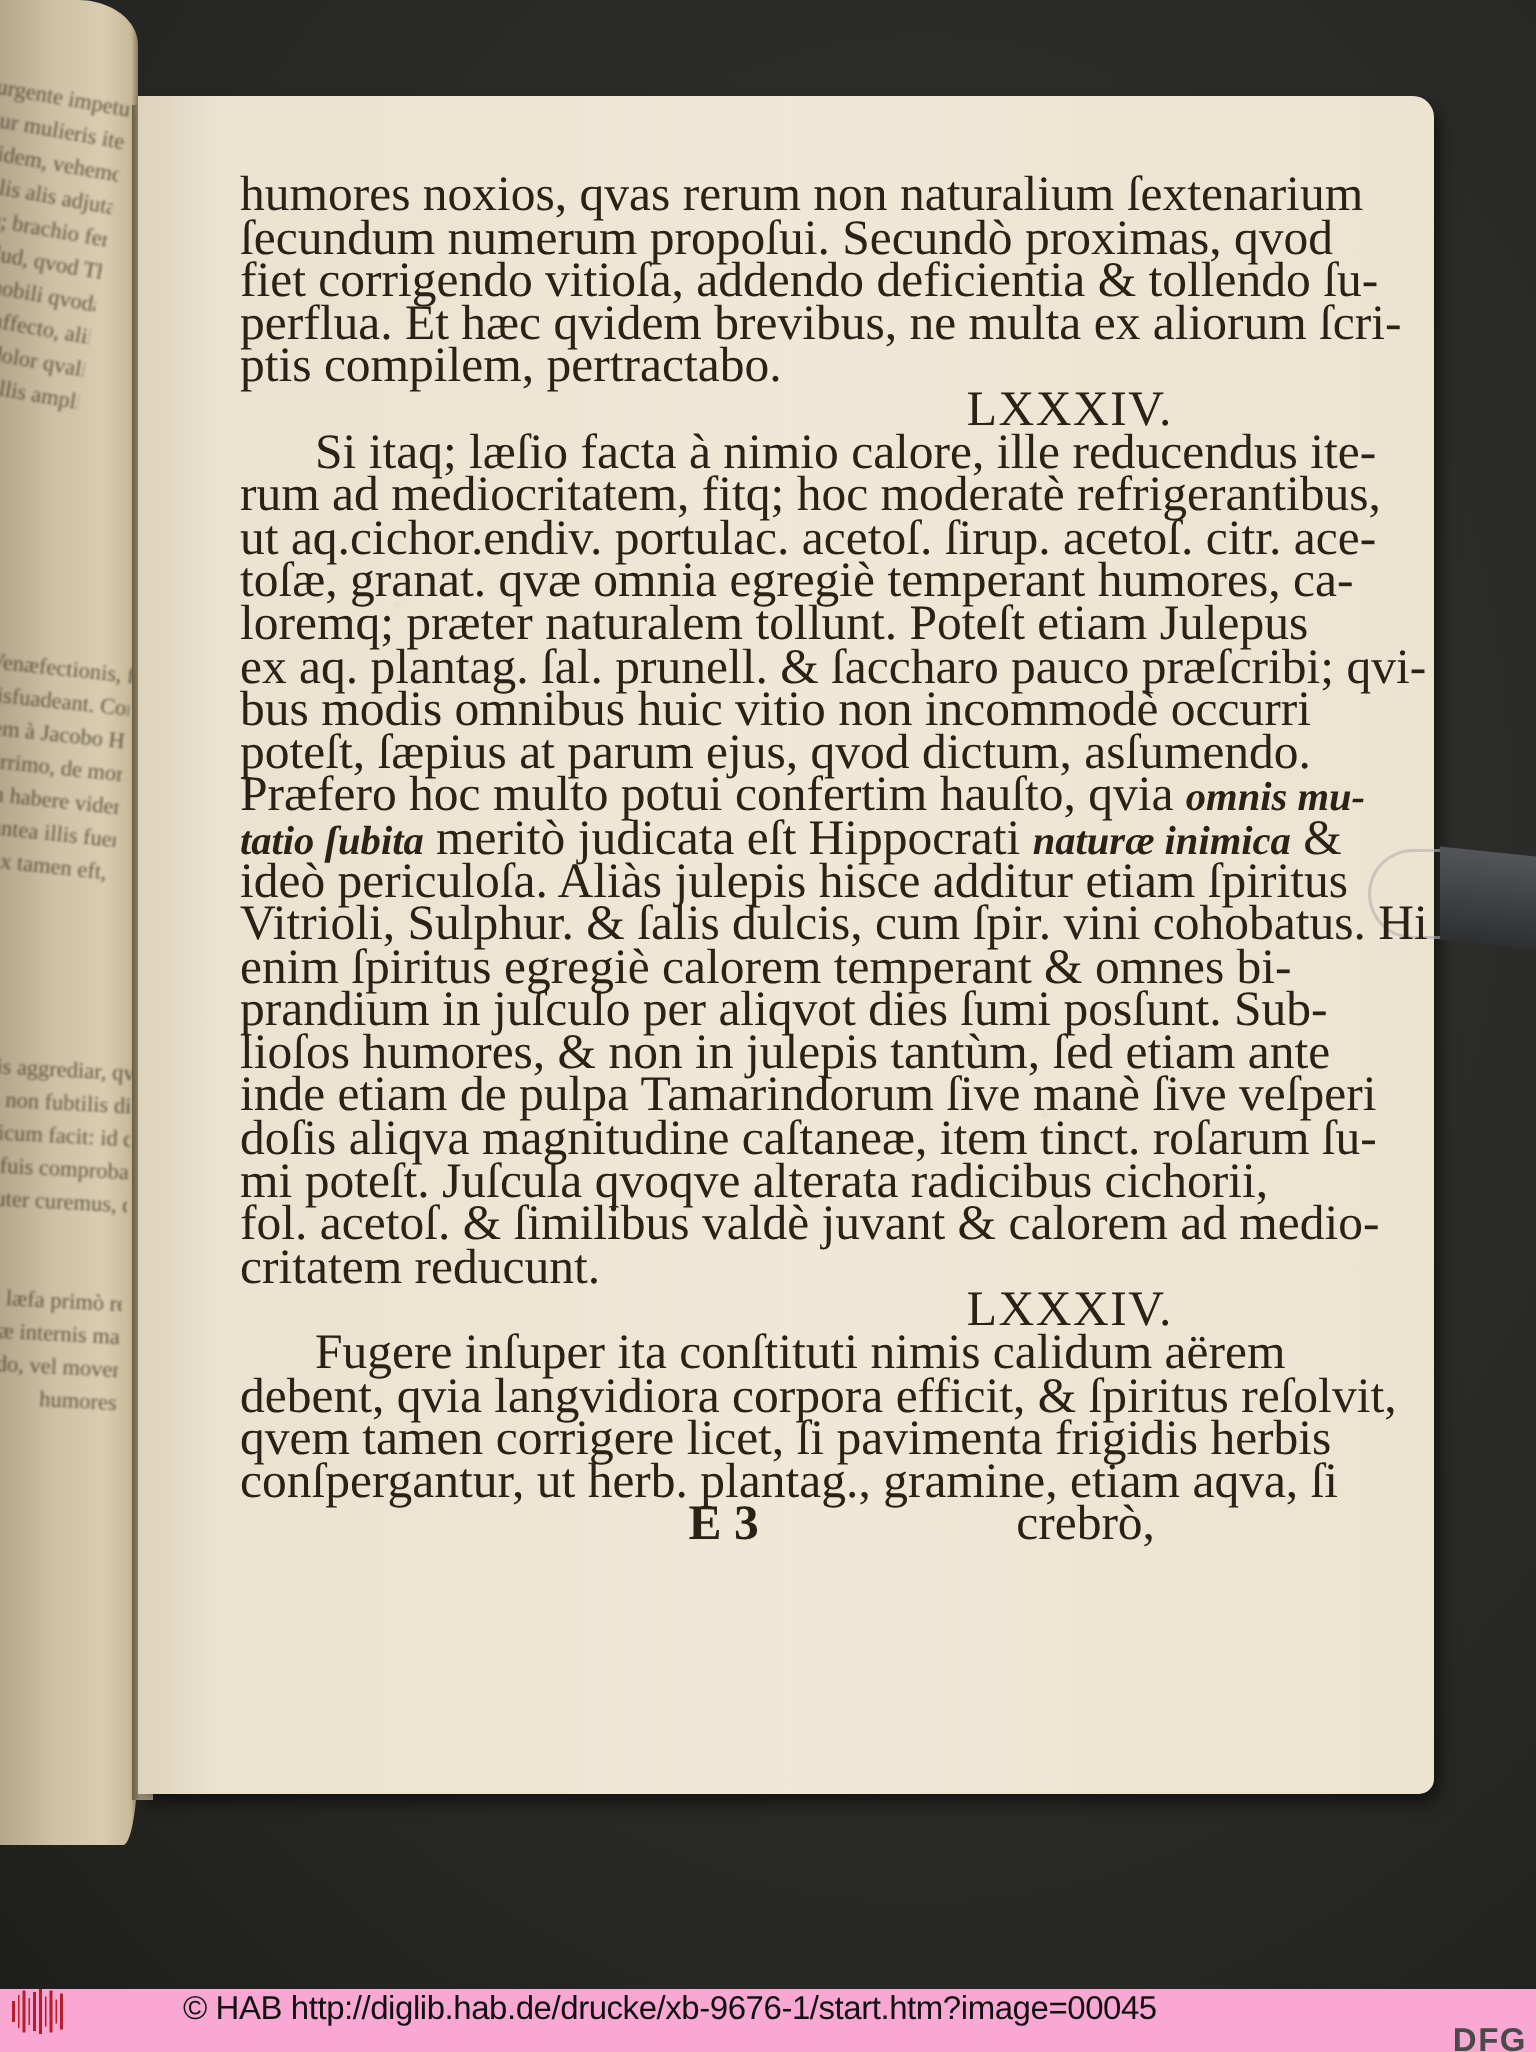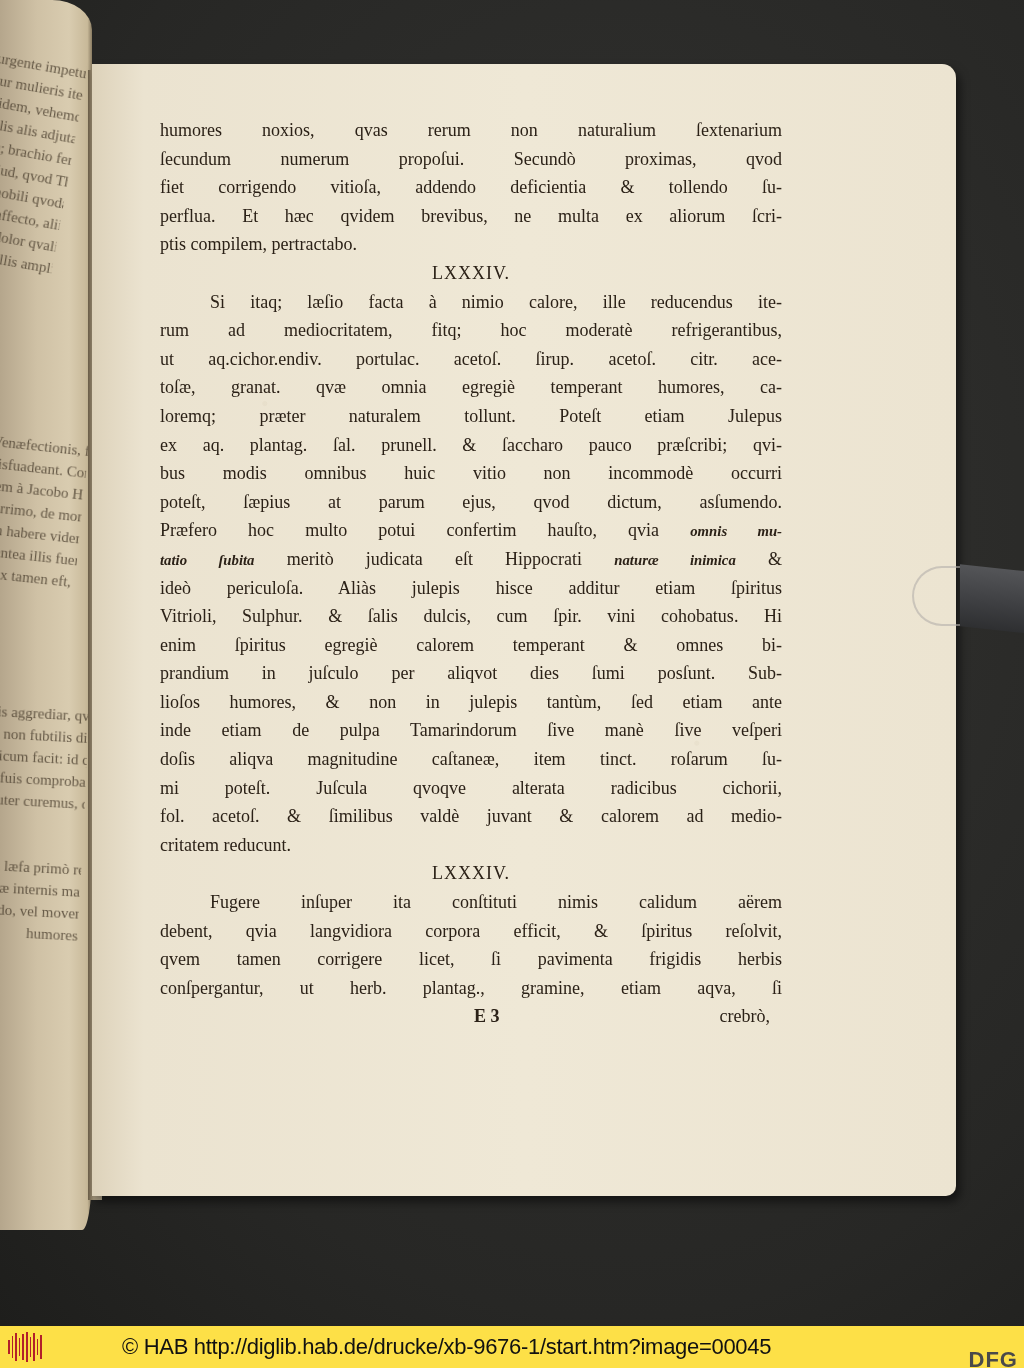--- a/index.html
+++ b/index.html
@@ -41,56 +41,56 @@
         radial-gradient(circle at 20% 30%, rgba(160,140,100,0.06) 0 2px, transparent 3px),
         radial-gradient(circle at 70% 60%, rgba(160,140,100,0.06) 0 2px, transparent 3px),
         linear-gradient(90deg, #ddd2ba 0%, #ebe3d0 6%, #efe8d6 50%, #ece4d1 100%);
       border-top-right-radius: 14px;
       border-bottom-right-radius: 10px;
       box-shadow: 4px 6px 10px rgba(0,0,0,0.5);
     }
     .text-block {
       position: absolute; left: 160px; top: 116px; width: 622px;
       color: #2b2117;
-      font-size: 18px;
+      font-size: 33px;
       line-height: 28.6px;
     }
     .line {
       display: block; white-space: nowrap;
       text-align: justify; text-align-last: justify;
       height: 28.6px;
     }
     .line.last { text-align-last: left; }
     .line.indent { padding-left: 50px; }
     .heading {
-      display: block; text-align: center; height: 28.6px; letter-spacing: 1px;
+      display: block; text-align: right; height: 28.6px; letter-spacing: 1px;
     }
     .it { font-style: italic; font-weight: bold; font-size: 0.82em; }
     .signature {
       display: block; position: relative; height: 28.6px;
     }
-    .signature .sig { position: absolute; left: 314px; top: 0; font-weight: bold; font-family: Liberation Serif, serif; }
+    .signature .sig { position: absolute; left: 299px; top: 0; font-weight: bold; font-family: Liberation Serif, serif; }
     .signature .catch { position: absolute; right: 12px; top: 0; }
     .clip {
       position: absolute; left: 912px; top: 566px; width: 112px; height: 64px;
     }
     .clip .loop {
       position: absolute; left: 0; top: 0; width: 60px; height: 56px;
       border: 2px solid rgba(180,175,170,0.6); border-right: none;
       border-radius: 30px 0 0 30px;
     }
     .clip .bar {
       position: absolute; left: 48px; top: 2px; width: 70px; height: 62px;
       background: linear-gradient(180deg, #545558 0%, #3d3e41 60%, #2e2f31 100%);
       transform: skewY(6deg);
     }
     .footer {
       position: absolute; left: 0; top: 1326px; width: 1024px; height: 42px;
-      background: #fde047;
-      display: flex; align-items: center;
+      background: #f9a8d4;
+      display: flex; 
     }
     .hab-logo {
       width: 34px; height: 30px; margin-left: 8px;
       display: flex; align-items: center; gap: 2px;
     }
     .hab-logo span { display: block; width: 2px; background: #b3202a; }
     .footer-text {
       margin-left: 80px;
       font-family: "Liberation Sans", sans-serif;
       font-size: 22px; color: #111;

